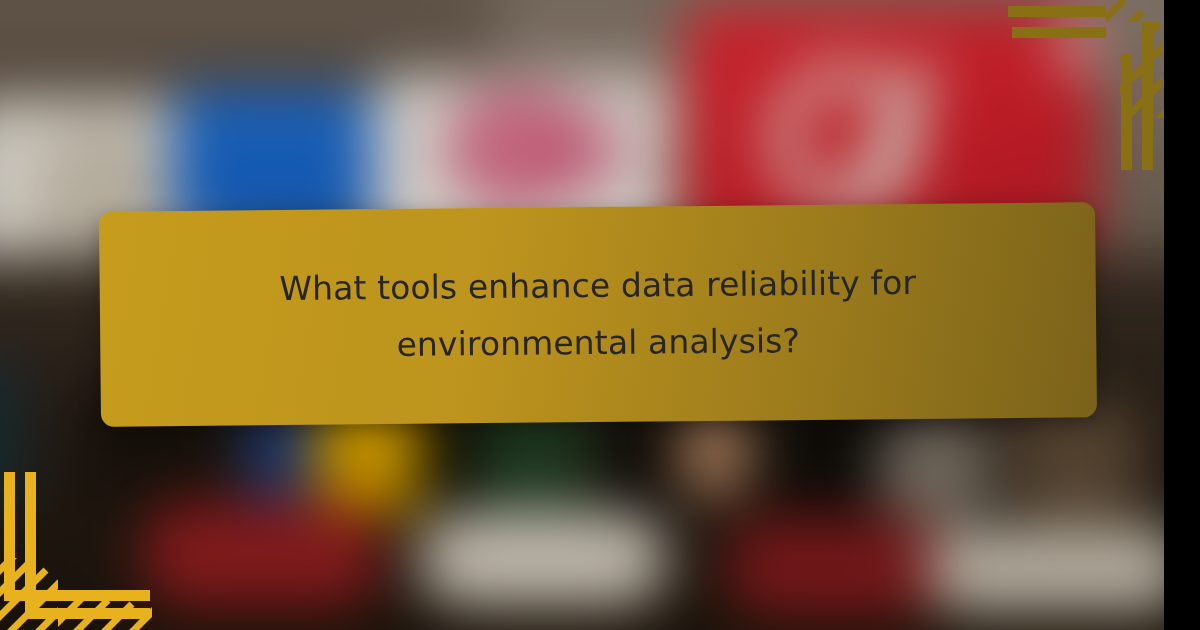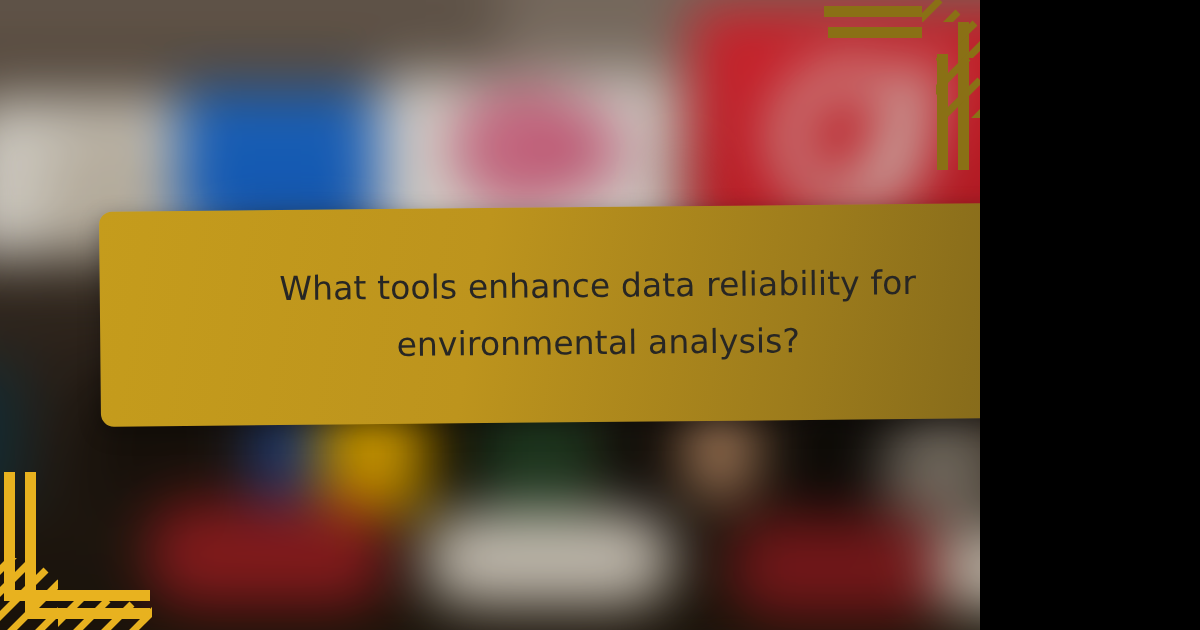--- a/index.html
+++ b/index.html
@@ -6,25 +6,24 @@
     margin: 0;
     padding: 0;
     background: #000;
   }
   body {
     font-family: "DejaVu Sans", sans-serif;
   }
 
   #poster {
     position: relative;
-    width: 952px;
+    width: 1164px;
     height: 630px;
     overflow: hidden;
     background: #6b5c4e;
-    padding-left: 28px;
   }
 
   
   .photo {
     position: absolute;
     inset: -40px;
     filter: blur(26px) saturate(1.05);
     transform: scale(1.06);
   }
   .ph {

